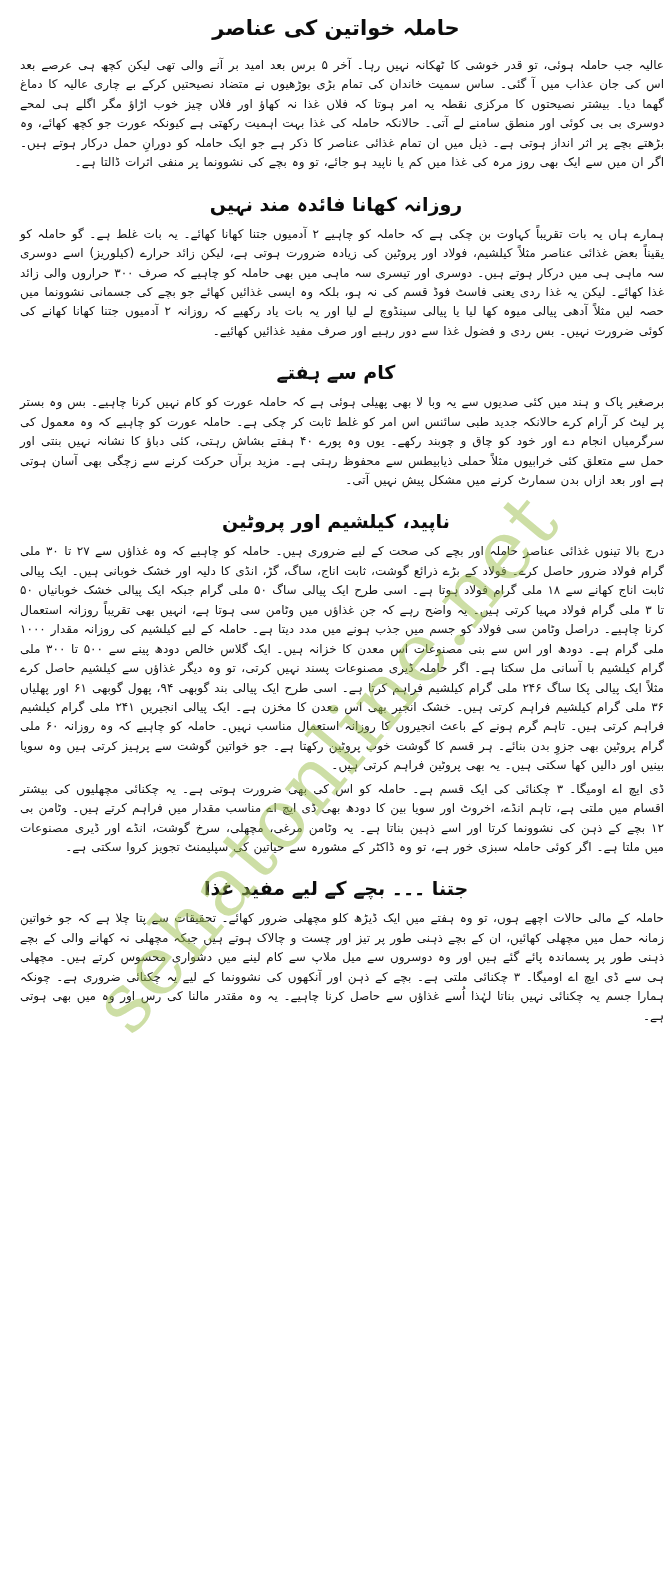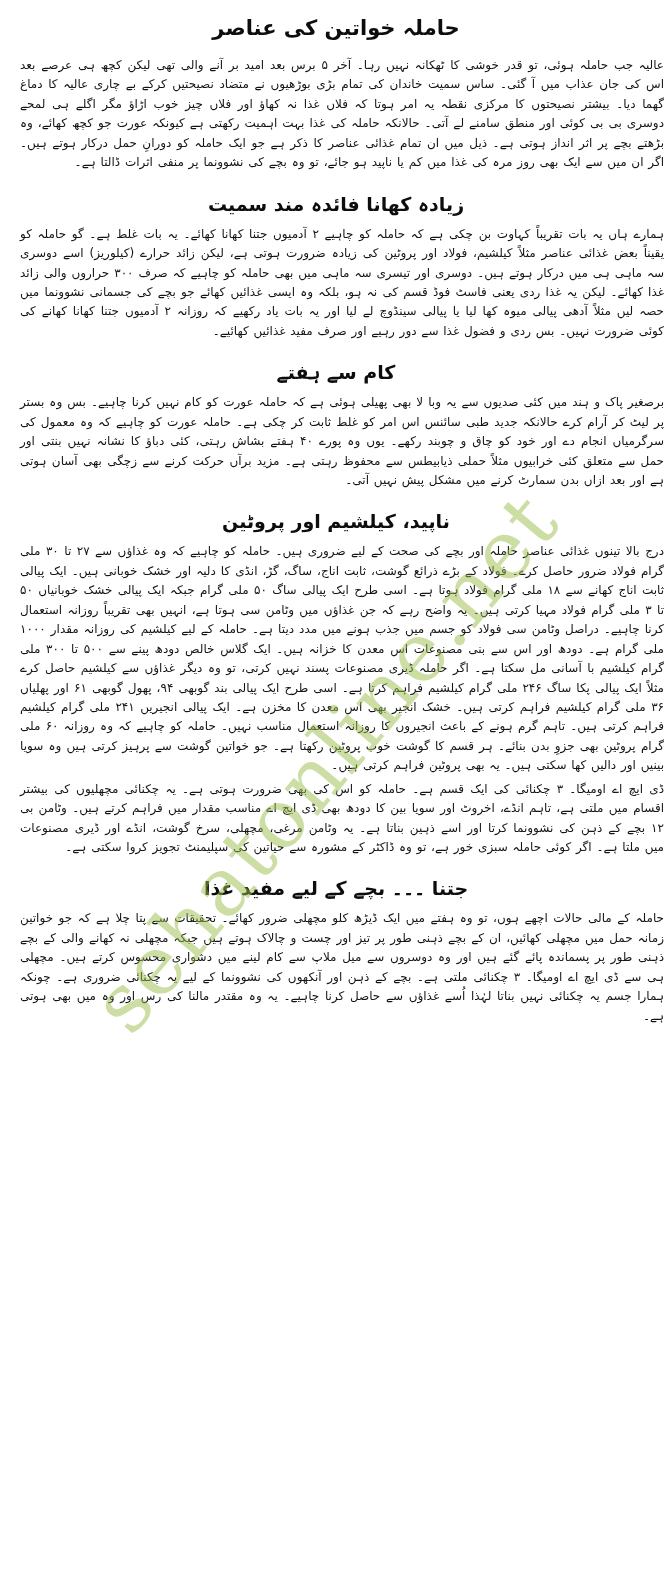--- a/index.html
+++ b/index.html
@@ -63,21 +63,21 @@
 <body>
 
 <div class="page">
 
   <div class="content">
 
     <h1 class="doc-title">حاملہ خواتین کی عناصر</h1>
 
     <p class="para">عالیہ جب حاملہ ہوئی، تو قدر خوشی کا ٹھکانہ نہیں رہا۔ آخر ۵ برس بعد امید بر آنے والی تھی لیکن کچھ ہی عرصے بعد اس کی جان عذاب میں آ گئی۔ ساس سمیت خاندان کی تمام بڑی بوڑھیوں نے متضاد نصیحتیں کرکے بے چاری عالیہ کا دماغ گھما دیا۔ بیشتر نصیحتوں کا مرکزی نقطہ یہ امر ہوتا کہ فلاں غذا نہ کھاؤ اور فلاں چیز خوب اڑاؤ مگر اگلے ہی لمحے دوسری بی بی کوئی اور منطق سامنے لے آتی۔ حالانکہ حاملہ کی غذا بہت اہمیت رکھتی ہے کیونکہ عورت جو کچھ کھائے، وہ بڑھتے بچے پر اثر انداز ہوتی ہے۔ ذیل میں ان تمام غذائی عناصر کا ذکر ہے جو ایک حاملہ کو دورانِ حمل درکار ہوتے ہیں۔ اگر ان میں سے ایک بھی روز مرہ کی غذا میں کم یا ناپید ہو جائے، تو وہ بچے کی نشوونما پر منفی اثرات ڈالتا ہے۔</p>
 
-    <h2 class="sec-heading">زیادہ کھانا فائدہ مند سمیت</h2>
+    <h2 class="sec-heading">روزانہ کھانا فائدہ مند نہیں</h2>
     <p class="para">ہمارے ہاں یہ بات تقریباً کہاوت بن چکی ہے کہ حاملہ کو چاہیے ۲ آدمیوں جتنا کھانا کھائے۔ یہ بات غلط ہے۔ گو حاملہ کو یقیناً بعض غذائی عناصر مثلاً کیلشیم، فولاد اور پروٹین کی زیادہ ضرورت ہوتی ہے، لیکن زائد حرارے (کیلوریز) اسے دوسری سہ ماہی ہی میں درکار ہوتے ہیں۔ دوسری اور تیسری سہ ماہی میں بھی حاملہ کو چاہیے کہ صرف ۳۰۰ حراروں والی زائد غذا کھائے۔ لیکن یہ غذا ردی یعنی فاسٹ فوڈ قسم کی نہ ہو، بلکہ وہ ایسی غذائیں کھائے جو بچے کی جسمانی نشوونما میں حصہ لیں مثلاً آدھی پیالی میوہ کھا لیا یا پیالی سینڈوچ لے لیا اور یہ بات یاد رکھیے کہ روزانہ ۲ آدمیوں جتنا کھانا کھانے کی کوئی ضرورت نہیں۔ بس ردی و فضول غذا سے دور رہیے اور صرف مفید غذائیں کھائیے۔</p>
 
     <h2 class="sec-heading">کام سے ہفتے</h2>
     <p class="para">برصغیر پاک و ہند میں کئی صدیوں سے یہ وبا لا بھی پھیلی ہوئی ہے کہ حاملہ عورت کو کام نہیں کرنا چاہیے۔ بس وہ بستر پر لیٹ کر آرام کرے حالانکہ جدید طبی سائنس اس امر کو غلط ثابت کر چکی ہے۔ حاملہ عورت کو چاہیے کہ وہ معمول کی سرگرمیاں انجام دے اور خود کو چاق و چوبند رکھے۔ یوں وہ پورے ۴۰ ہفتے بشاش رہتی، کئی دباؤ کا نشانہ نہیں بنتی اور حمل سے متعلق کئی خرابیوں مثلاً حملی ذیابیطس سے محفوظ رہتی ہے۔ مزید برآں حرکت کرنے سے زچگی بھی آسان ہوتی ہے اور بعد ازاں بدن سمارٹ کرنے میں مشکل پیش نہیں آتی۔</p>
 
     <h2 class="sec-heading">ناپید، کیلشیم اور پروٹین</h2>
     <p class="para">درج بالا تینوں غذائی عناصر حاملہ اور بچے کی صحت کے لیے ضروری ہیں۔ حاملہ کو چاہیے کہ وہ غذاؤں سے ۲۷ تا ۳۰ ملی گرام فولاد ضرور حاصل کرے۔ فولاد کے بڑے ذرائع گوشت، ثابت اناج، ساگ، گڑ، انڈی کا دلیہ اور خشک خوبانی ہیں۔ ایک پیالی ثابت اناج کھانے سے ۱۸ ملی گرام فولاد ہوتا ہے۔ اسی طرح ایک پیالی ساگ ۵۰ ملی گرام جبکہ ایک پیالی خشک خوبانیاں ۵۰ تا ۳ ملی گرام فولاد مہیا کرتی ہیں۔ یہ واضح رہے کہ جن غذاؤں میں وٹامن سی ہوتا ہے، انہیں بھی تقریباً روزانہ استعمال کرنا چاہیے۔ دراصل وٹامن سی فولاد کو جسم میں جذب ہونے میں مدد دیتا ہے۔ حاملہ کے لیے کیلشیم کی روزانہ مقدار ۱۰۰۰ ملی گرام ہے۔ دودھ اور اس سے بنی مصنوعات اس معدن کا خزانہ ہیں۔ ایک گلاس خالص دودھ پینے سے ۵۰۰ تا ۳۰۰ ملی گرام کیلشیم با آسانی مل سکتا ہے۔ اگر حاملہ ڈیری مصنوعات پسند نہیں کرتی، تو وہ دیگر غذاؤں سے کیلشیم حاصل کرے مثلاً ایک پیالی پکا ساگ ۲۴۶ ملی گرام کیلشیم فراہم کرتا ہے۔ اسی طرح ایک پیالی بند گوبھی ۹۴، پھول گوبھی ۶۱ اور پھلیاں ۳۶ ملی گرام کیلشیم فراہم کرتی ہیں۔ خشک انجیر بھی اس معدن کا مخزن ہے۔ ایک پیالی انجیریں ۲۴۱ ملی گرام کیلشیم فراہم کرتی ہیں۔ تاہم گرم ہونے کے باعث انجیروں کا روزانہ استعمال مناسب نہیں۔ حاملہ کو چاہیے کہ وہ روزانہ ۶۰ ملی گرام پروٹین بھی جزوِ بدن بنائے۔ ہر قسم کا گوشت خوب پروٹین رکھتا ہے۔ جو خواتین گوشت سے پرہیز کرتی ہیں وہ سویا بینیں اور دالیں کھا سکتی ہیں۔ یہ بھی پروٹین فراہم کرتی ہیں۔</p>
     <p class="para">ڈی ایچ اے اومیگا۔ ۳ چکنائی کی ایک قسم ہے۔ حاملہ کو اس کی بھی ضرورت ہوتی ہے۔ یہ چکنائی مچھلیوں کی بیشتر اقسام میں ملتی ہے، تاہم انڈے، اخروٹ اور سویا بین کا دودھ بھی ڈی ایچ اے مناسب مقدار میں فراہم کرتے ہیں۔ وٹامن بی ۱۲ بچے کے ذہن کی نشوونما کرتا اور اسے ذہین بناتا ہے۔ یہ وٹامن مرغی، مچھلی، سرخ گوشت، انڈے اور ڈیری مصنوعات میں ملتا ہے۔ اگر کوئی حاملہ سبزی خور ہے، تو وہ ڈاکٹر کے مشورہ سے حیاتین کی سپلیمنٹ تجویز کروا سکتی ہے۔</p>
 
     <h2 class="sec-heading">جتنا ۔۔۔ بچے کے لیے مفید غذا</h2>

